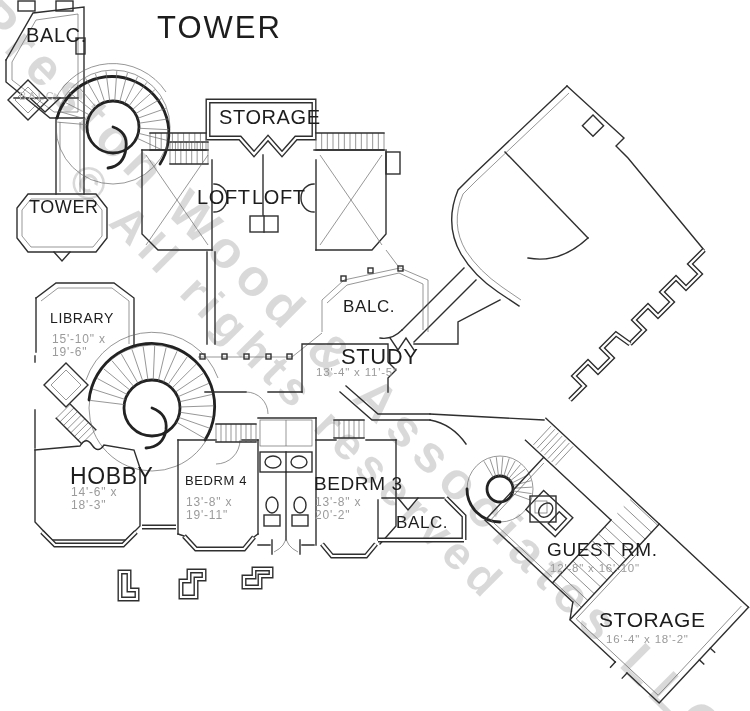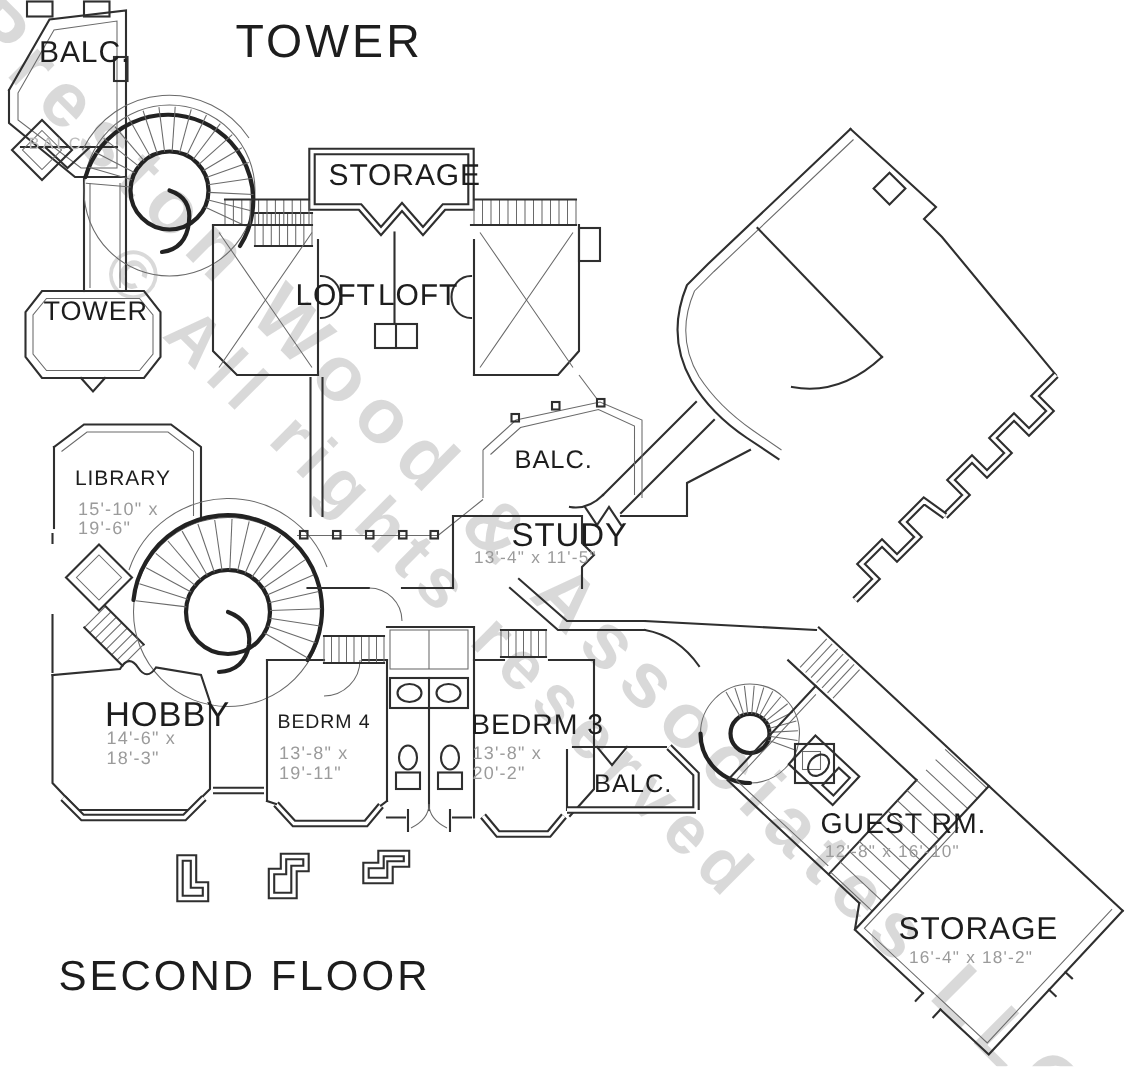--- a/index.html
+++ b/index.html
@@ -397,21 +397,20 @@
       <path class="dblA" d="M 120,572 V 599 H 137 V 590 H 129 V 572 Z"></path>
       <path class="dblB" d="M 120,572 V 599 H 137 V 590 H 129 V 572 Z"></path>
       <path class="dblA" d="M 181,597 V 581 H 189 V 571 H 204 V 579 H 196 V 597 Z"></path>
       <path class="dblB" d="M 181,597 V 581 H 189 V 571 H 204 V 579 H 196 V 597 Z"></path>
       <path class="dblA" d="M 244,587 V 577 H 254 V 569 H 271 V 576 H 260 V 587 Z"></path>
       <path class="dblB" d="M 244,587 V 577 H 254 V 569 H 271 V 576 H 260 V 587 Z"></path>
     </g>
   </svg>
 
   <div class="lbl" style="left:157px;top:11px;font-size:31px;letter-spacing:2px">TOWER</div>
-  <div class="lbl" style="left:39px;top:636px;font-size:28px;letter-spacing:2px">SECOND FLOOR</div>
 
   <div class="lbl" style="left:26px;top:24px;font-size:20px">BALC.</div>
   <div class="lbl" style="left:19px;top:90px;font-size:11px;letter-spacing:2px;color:#bcbcbc">BALC</div>
   <div class="lbl" style="left:29px;top:198px;font-size:18px">TOWER</div>
   <div class="lbl" style="left:219px;top:106px;font-size:20px">STORAGE</div>
   <div class="lbl" style="left:197px;top:186px;font-size:20px">LOFT</div>
   <div class="lbl" style="left:252px;top:186px;font-size:20px">LOFT</div>
 
   <div class="lbl" style="left:50px;top:311px;font-size:14px">LIBRARY</div>
   <div class="lbl dim" style="left:52px;top:333px">

